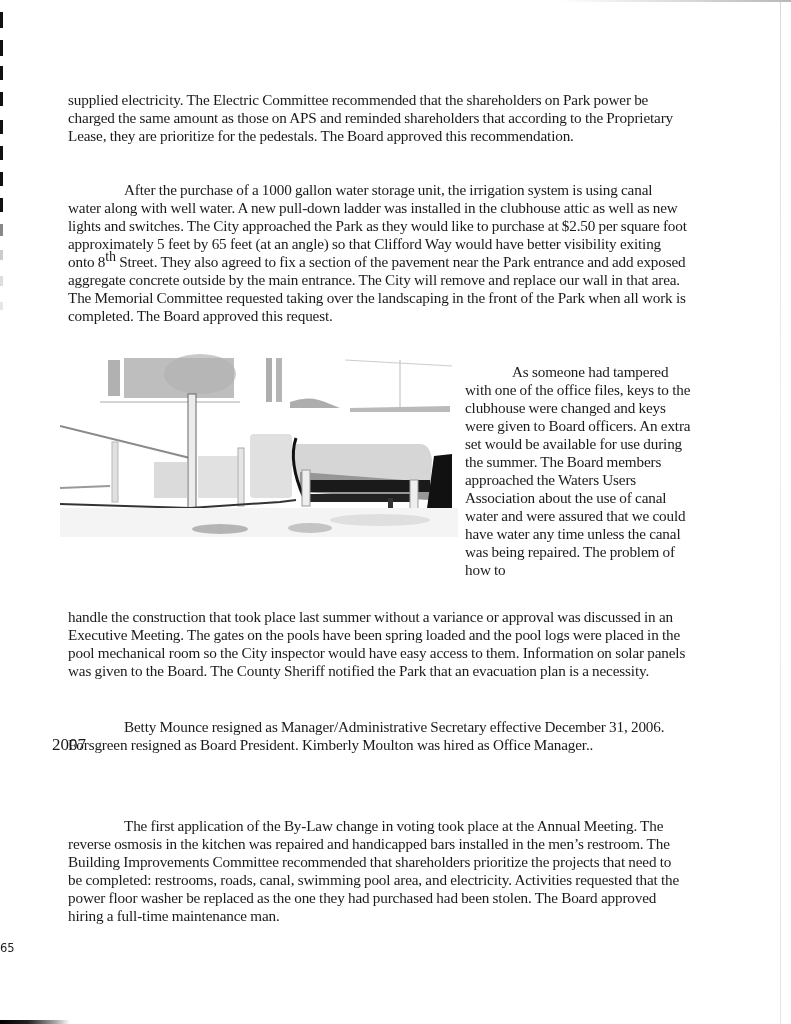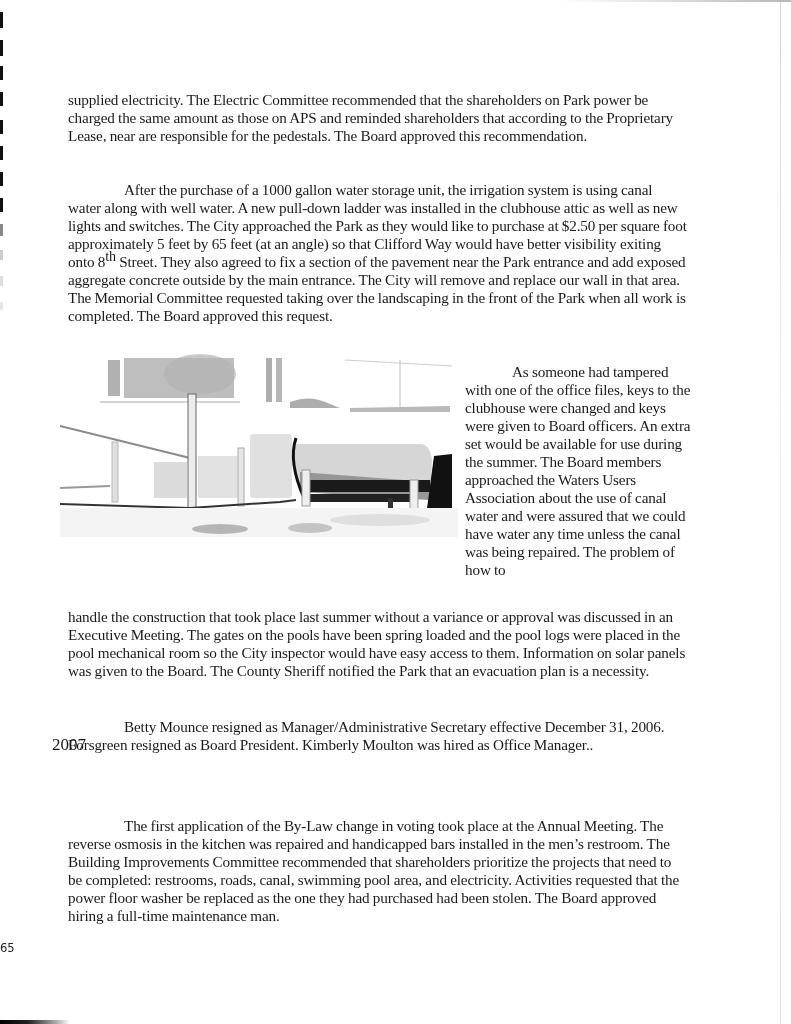--- a/index.html
+++ b/index.html
@@ -160,21 +160,21 @@
   <div class="hole-mark" style="top:198px;height:14px;"></div>
   <div class="hole-mark" style="top:224px;height:12px;background:#888;"></div>
   <div class="hole-mark" style="top:250px;height:10px;background:#ccc;"></div>
   <div class="hole-mark" style="top:276px;height:10px;background:#ddd;"></div>
   <div class="hole-mark" style="top:302px;height:8px;background:#e6e6e6;"></div>
   <div class="right-shadow"></div>
   <div class="top-shadow"></div>
   <div class="bottom-bar"></div>
 
   <div class="text" id="p1">
-    <p>supplied electricity. The Electric Committee recommended that the shareholders on Park power be charged the same amount as those on APS and reminded shareholders that according to the Proprietary Lease, near are responsible for the pedestals. The Board approved this recommendation.</p>
+    <p>supplied electricity. The Electric Committee recommended that the shareholders on Park power be charged the same amount as those on APS and reminded shareholders that according to the Proprietary Lease, they are prioritize for the pedestals. The Board approved this recommendation.</p>
   </div>
 
   <div class="text" id="p2">
     <p class="indent"><span>After the purchase of a 1000 gallon water storage unit, the irrigation system is using canal water along with well water. A new pull-down ladder was installed in the clubhouse attic as well as new lights and switches.  The City approached the Park as they would like to purchase at $2.50 per square foot approximately 5 feet by 65 feet (at an angle) so that Clifford Way would have better visibility exiting onto 8</span><sup>th</sup><span> Street. They also agreed to fix a section of the pavement near the Park entrance and add exposed aggregate concrete outside by the main entrance. The City will remove and replace our wall in that area. The Memorial Committee requested taking over the landscaping in the front of the Park when all work is completed. The Board approved this request.</span></p>
   </div>
 
   <div class="photo-block">
     <div class="photo">
       <svg width="398" height="185" viewBox="0 0 398 185" xmlns="http://www.w3.org/2000/svg">
         <rect x="0" y="0" width="398" height="185" fill="#ffffff"></rect>

